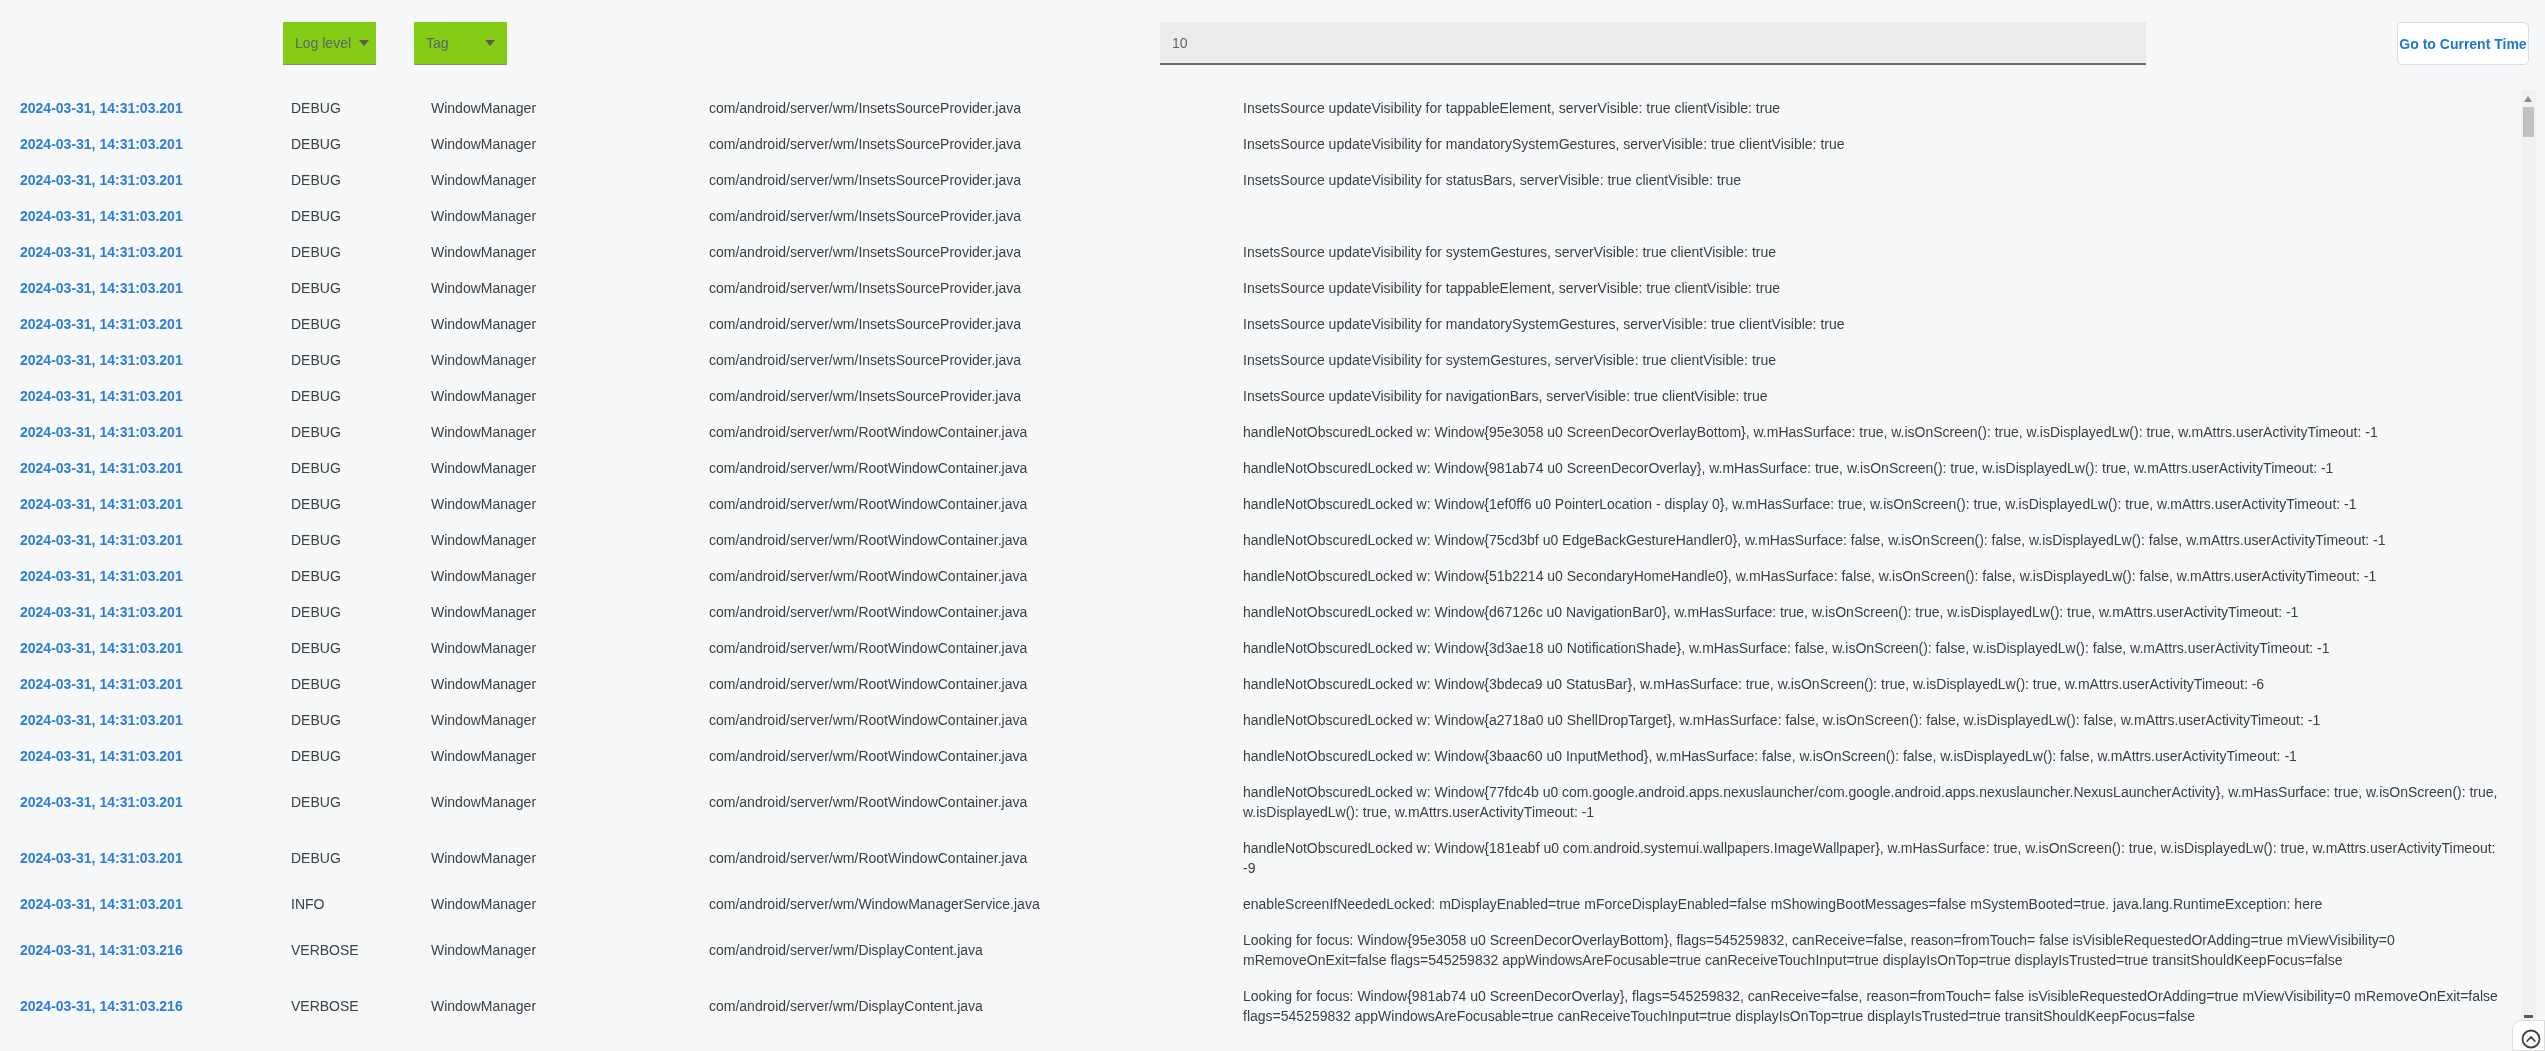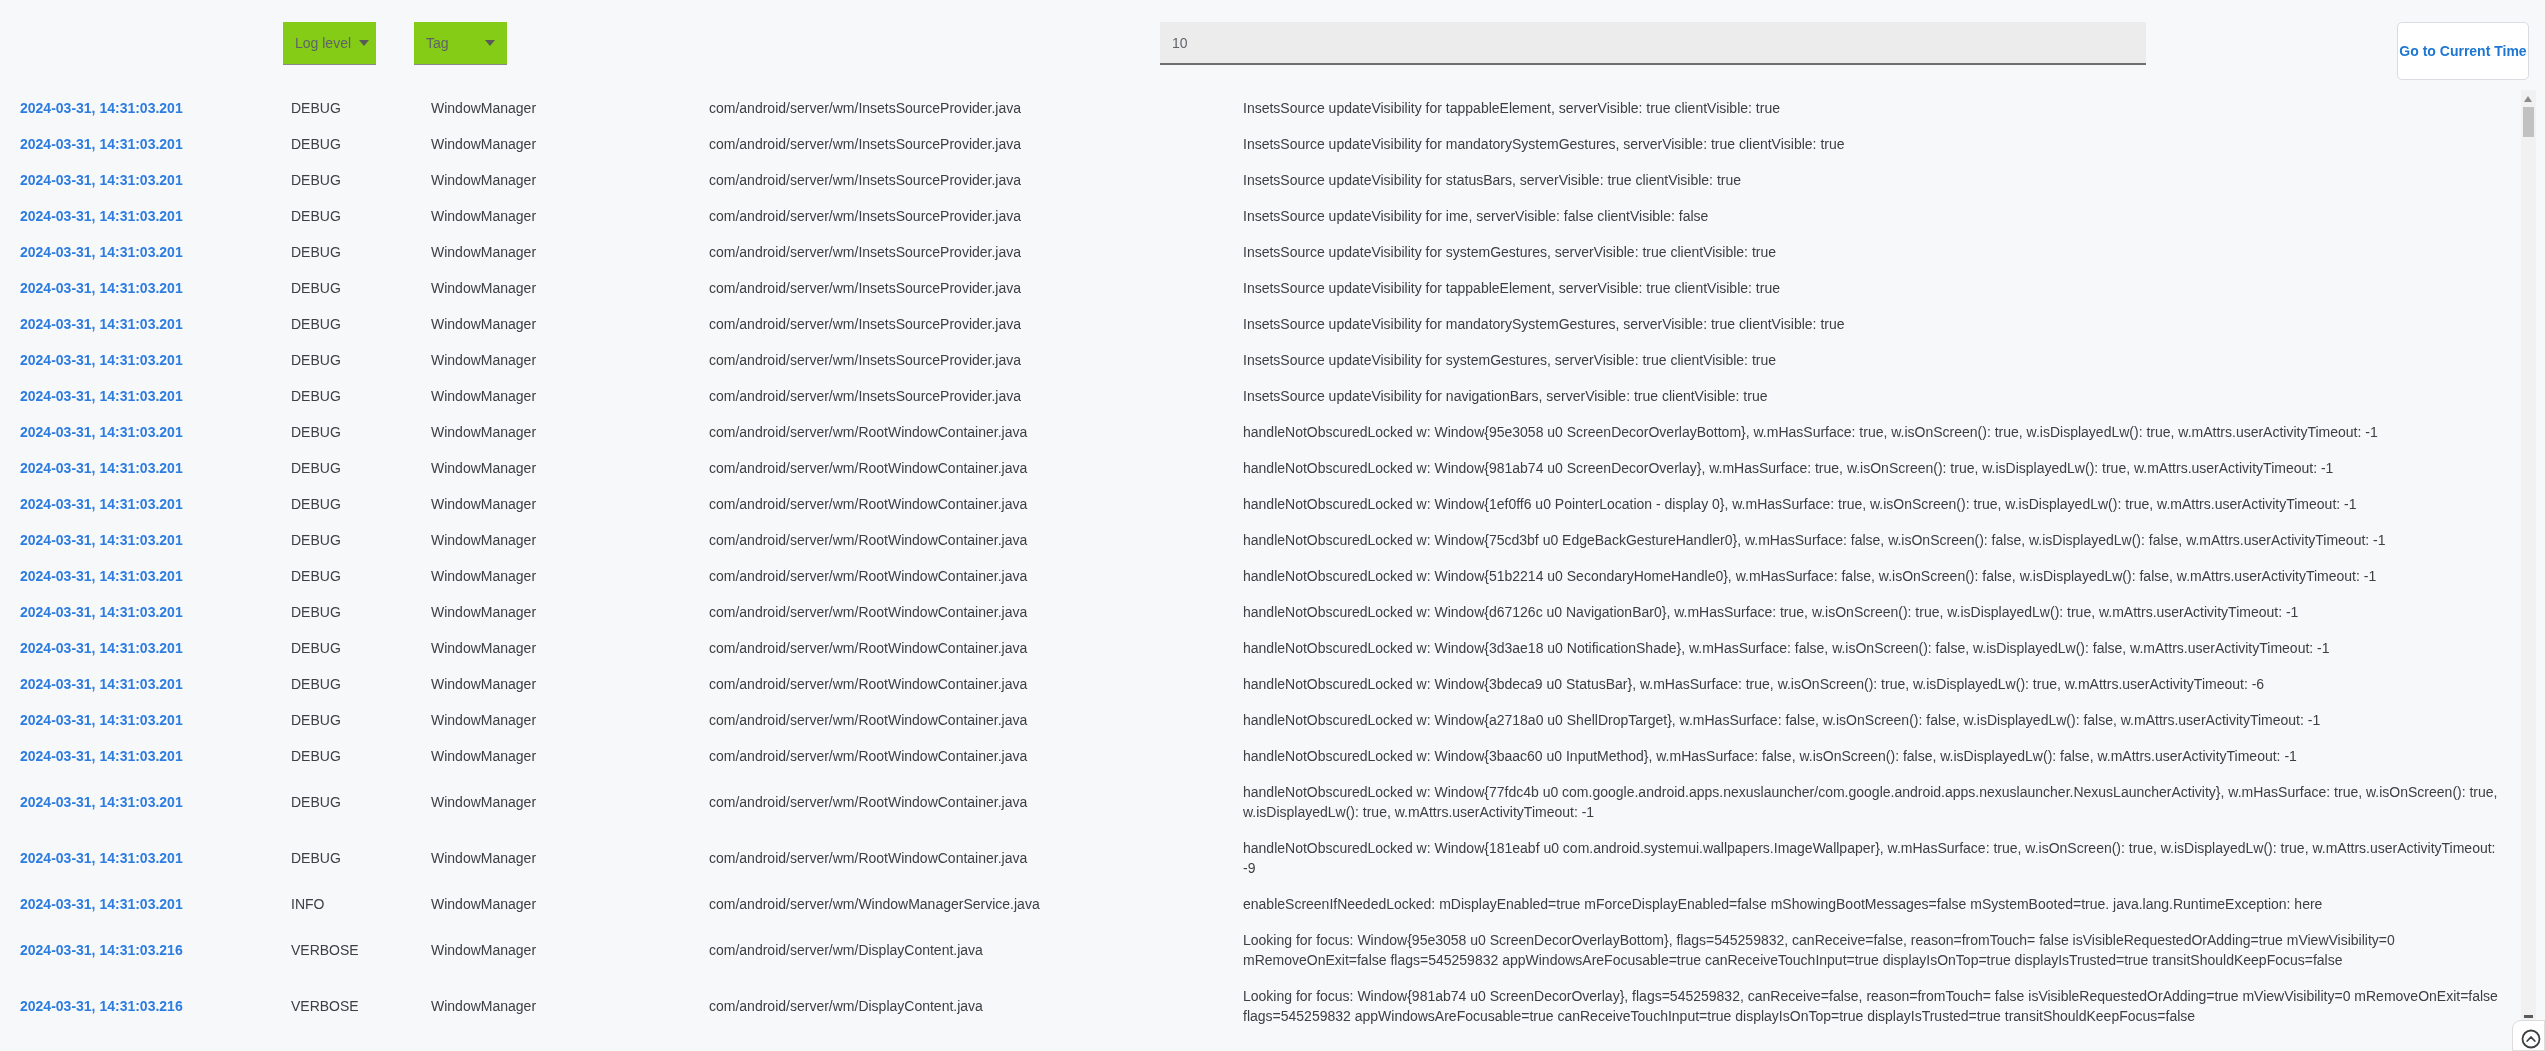--- a/index.html
+++ b/index.html
@@ -36,21 +36,21 @@
   #f-search {
     position:absolute; top:22px; left:1160px; width:986px; height:43px;
     background:#ececed;
     border:none; border-bottom:2px solid #6f6f6f;
     padding:0 12px;
     font-family:Liberation Sans, sans-serif;
     font-size:14px; color:#5f6368;
     outline:none;
   }
   #go-current-time {
-    position:absolute; top:22px; left:2397px; width:132px; height:58px;
+    position:absolute; top:22px; left:2397px; width:132px; height:43px;
     background:#ffffff;
     border:1px solid #d9dce0; border-radius:5px;
     color:#1c76d2; font-size:14px; font-weight:700;
     font-family:"Liberation Sans", sans-serif;
     cursor:pointer;
     white-space:nowrap;
   }
 
   
   .log-table { width:2545px; }
@@ -144,21 +144,20 @@
     <div class="cell c-level">DEBUG</div>
     <div class="cell c-tag">WindowManager</div>
     <div class="cell c-file">com/android/server/wm/InsetsSourceProvider.java</div>
     <div class="cell c-msg">InsetsSource updateVisibility for statusBars, serverVisible: true clientVisible: true</div>
   </div>
     <div class="log-row">
     <div class="cell c-ts">2024-03-31, 14:31:03.201</div>
     <div class="cell c-level">DEBUG</div>
     <div class="cell c-tag">WindowManager</div>
     <div class="cell c-file">com/android/server/wm/InsetsSourceProvider.java</div>
-    <div class="cell c-msg">InsetsSource updateVisibility for ime, serverVisible: false clientVisible: false</div>
   </div>
     <div class="log-row">
     <div class="cell c-ts">2024-03-31, 14:31:03.201</div>
     <div class="cell c-level">DEBUG</div>
     <div class="cell c-tag">WindowManager</div>
     <div class="cell c-file">com/android/server/wm/InsetsSourceProvider.java</div>
     <div class="cell c-msg">InsetsSource updateVisibility for systemGestures, serverVisible: true clientVisible: true</div>
   </div>
     <div class="log-row">
     <div class="cell c-ts">2024-03-31, 14:31:03.201</div>

